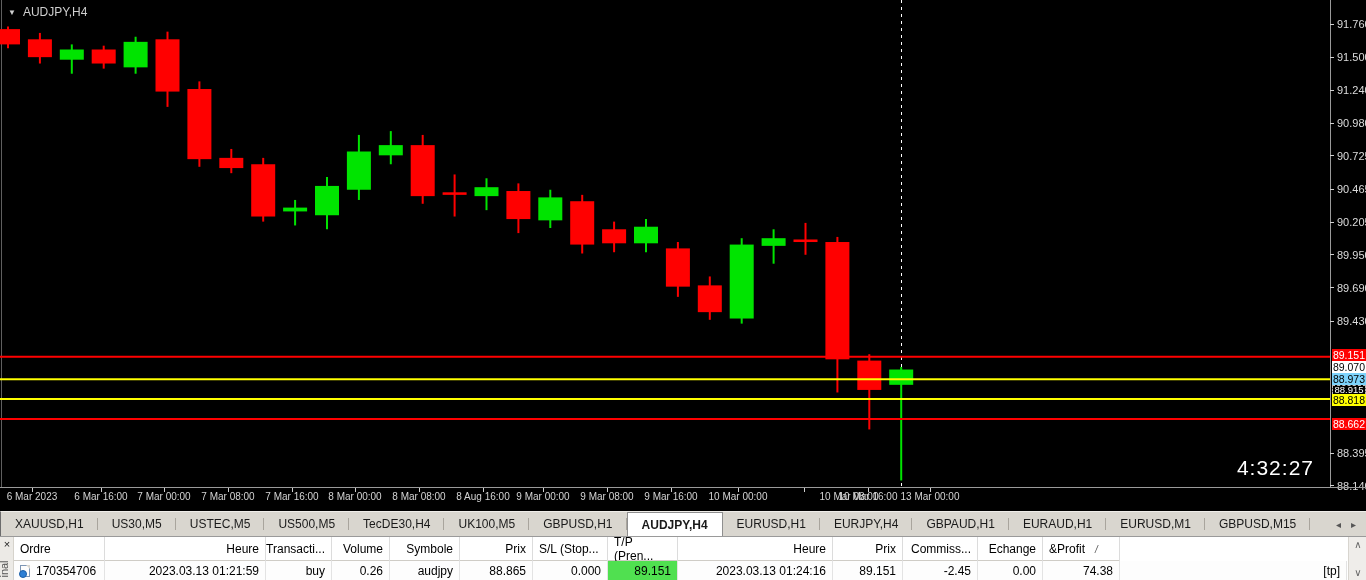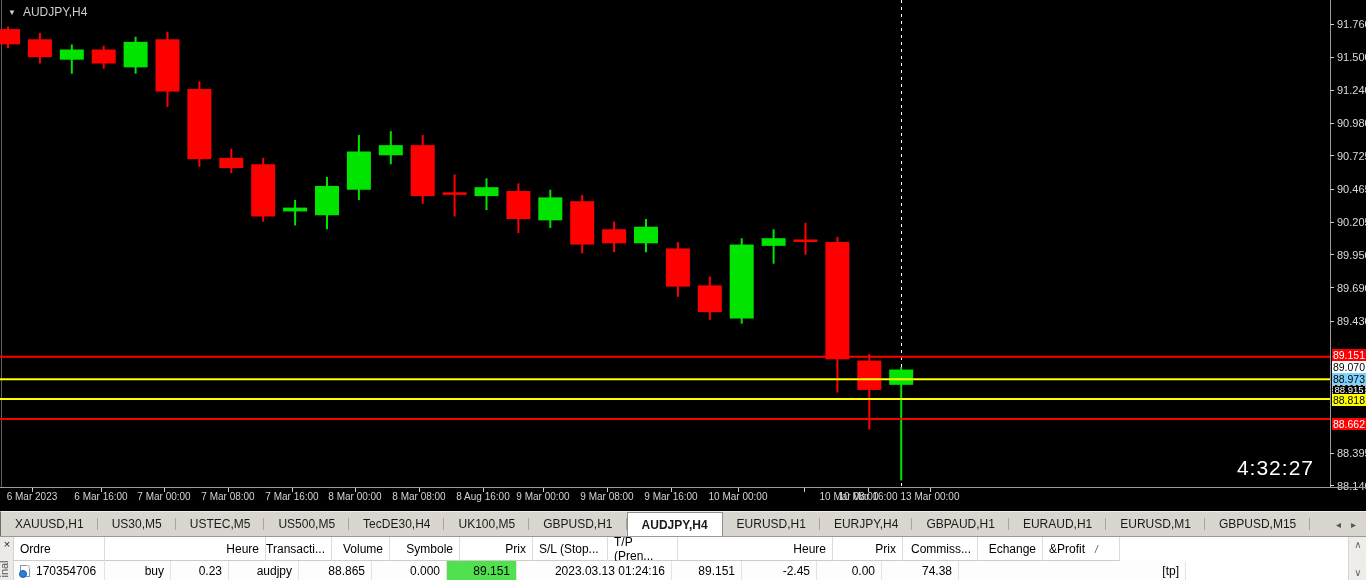--- a/index.html
+++ b/index.html
@@ -259,25 +259,28 @@
         <div class="hcell" style="flex: 0 0 77px; width: 77px;">
           <span>&amp;Profit</span>
           <span class="sortmark">/</span>
         </div>
       </div>
     <div id="trow">
         <div class="rcell" style="flex: 0 0 91px; width: 91px;">
           <span class="doc-icon"></span>
           <span>170354706</span>
         </div>
+        <div class="rcell r" style="flex: 0 0 161px; width: 161px;">
+          <span>2023.03.13 01:21:59</span>
+        </div>
         <div class="rcell r" style="flex: 0 0 66px; width: 66px;">
           <span>buy</span>
         </div>
         <div class="rcell r" style="flex: 0 0 58px; width: 58px;">
-          <span>0.23</span>
+          <span>0.26</span>
         </div>
         <div class="rcell r" style="flex: 0 0 70px; width: 70px;">
           <span>audjpy</span>
         </div>
         <div class="rcell r" style="flex: 0 0 73px; width: 73px;">
           <span>88.865</span>
         </div>
         <div class="rcell r" style="flex: 0 0 75px; width: 75px;">
           <span>0.000</span>
         </div>

